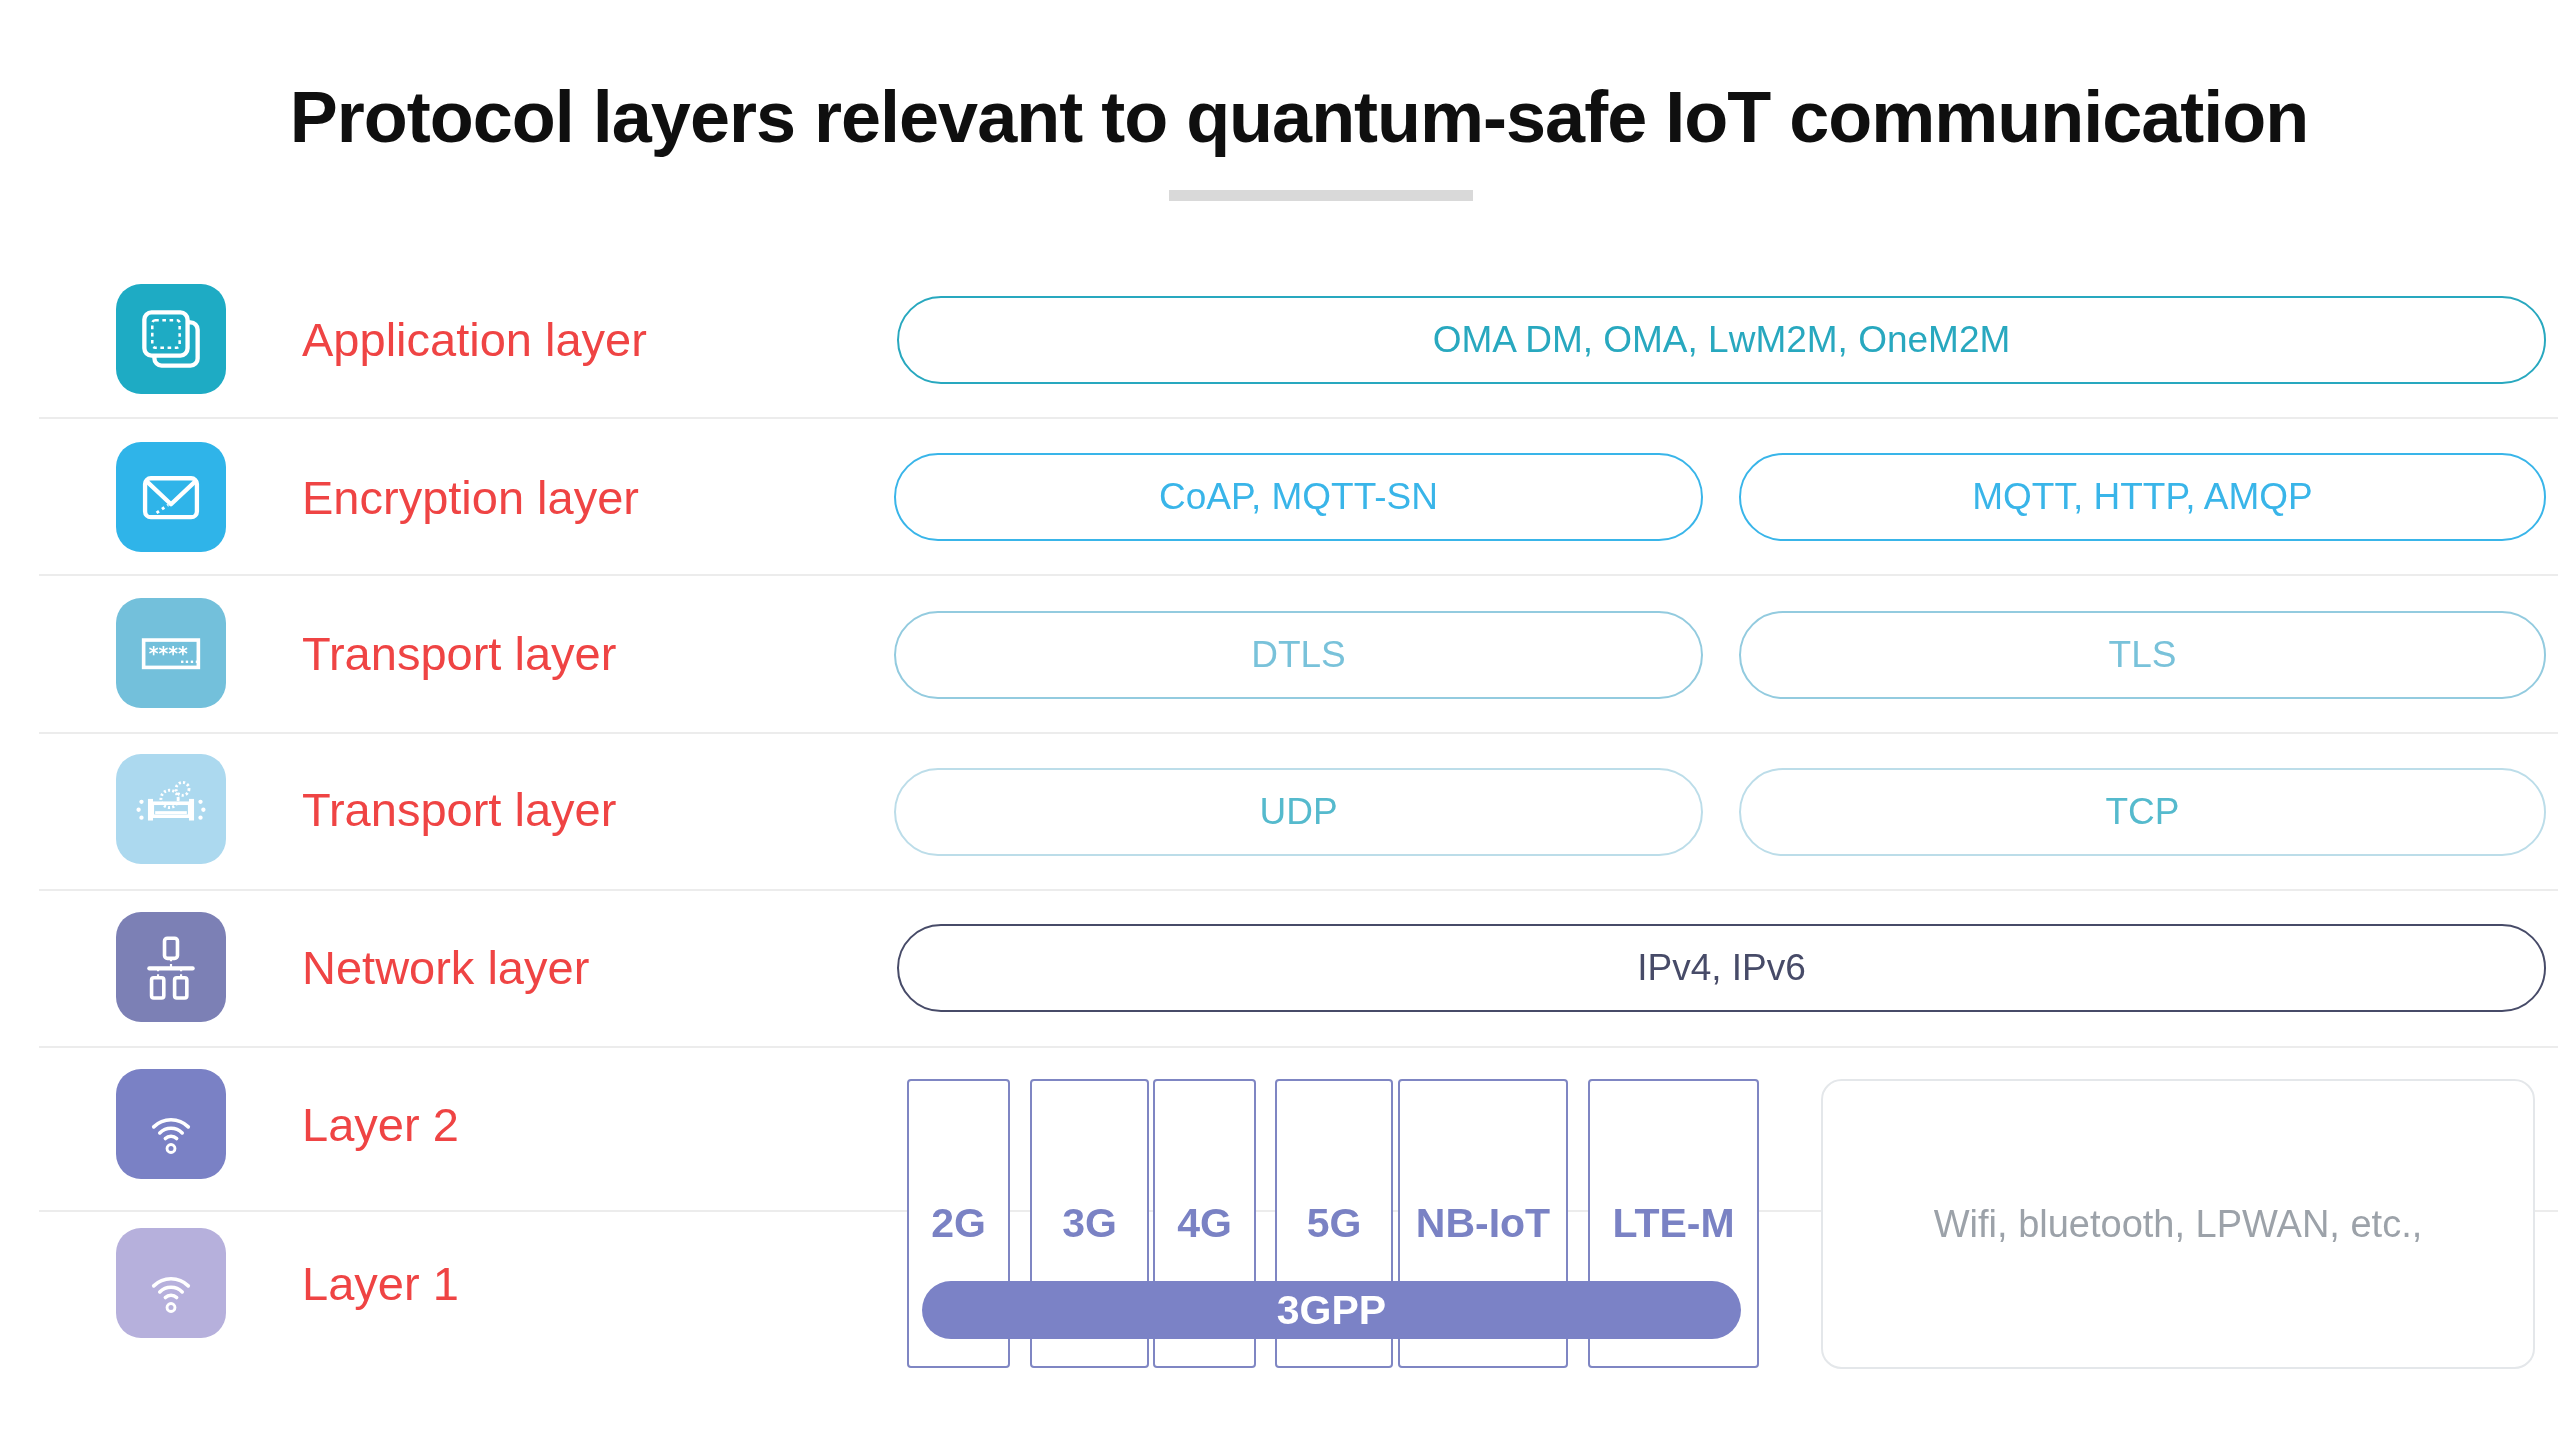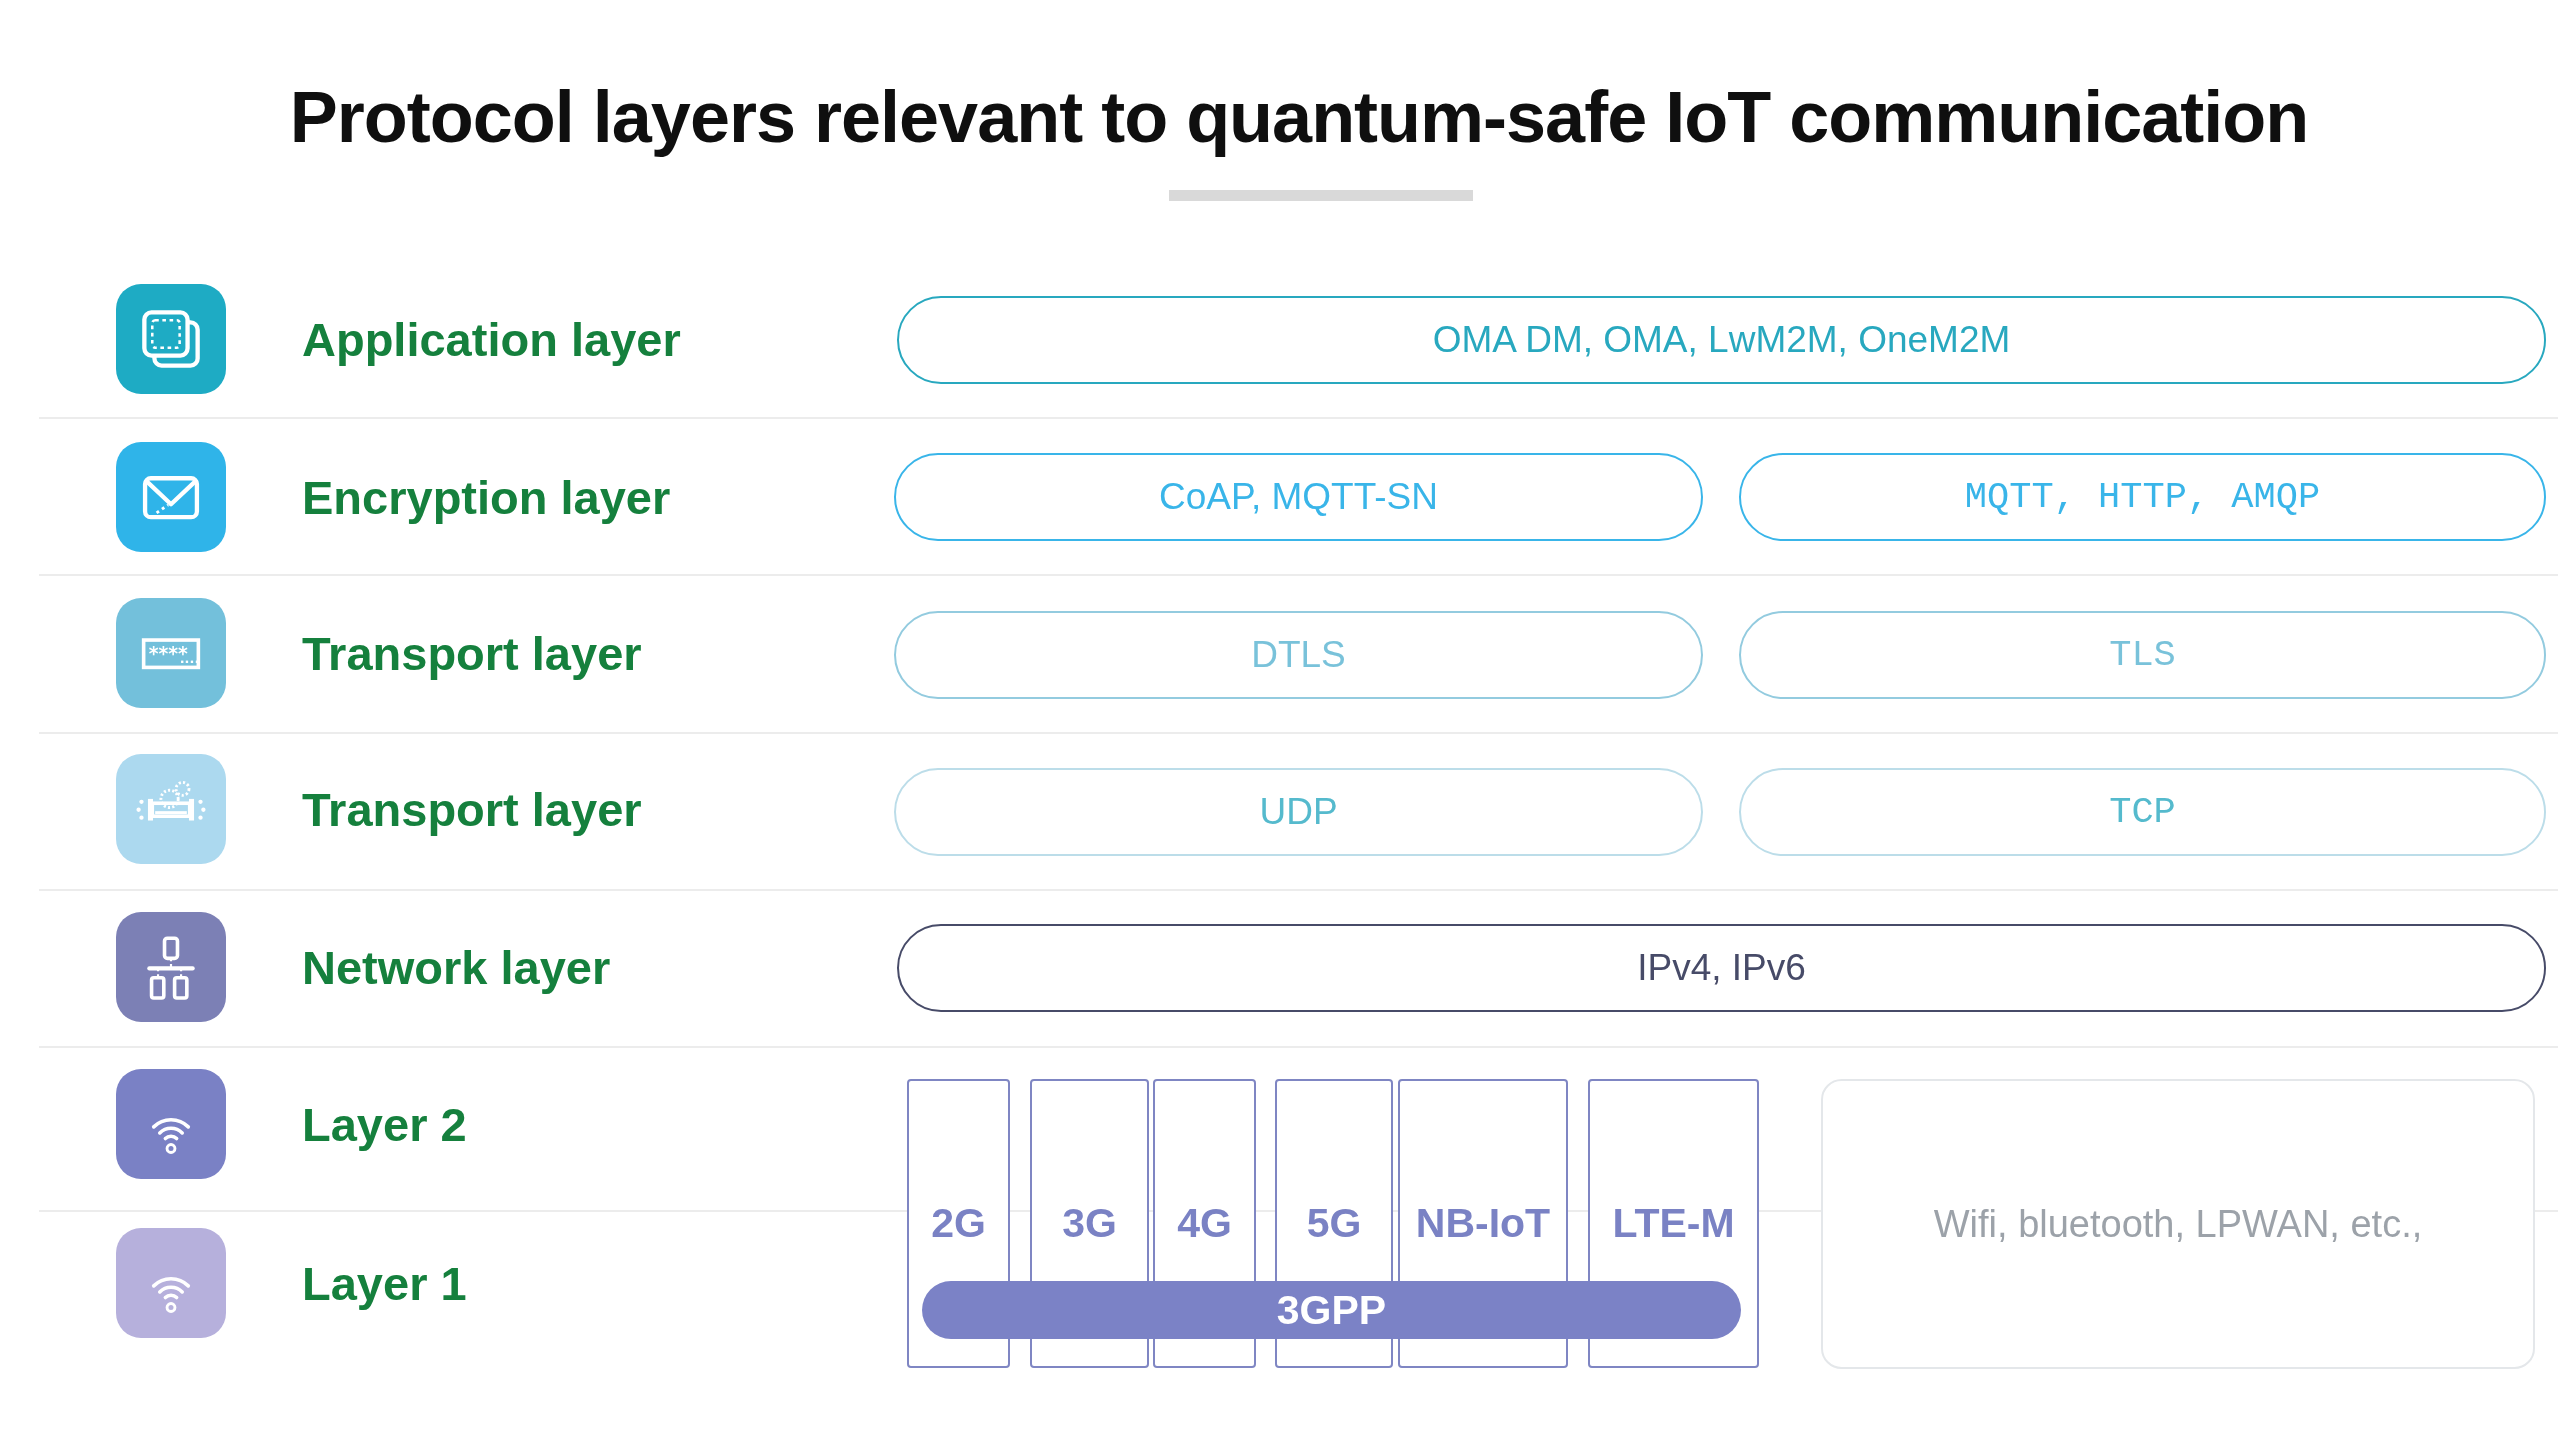--- a/index.html
+++ b/index.html
@@ -17,28 +17,28 @@
   .row-icon svg{width:72px;height:72px;}
   .icon-app{background:#1eabc4;}
   .icon-msg{background:#2fb4e9;}
   .icon-enc{background:#73c0db;}
   .icon-tra{background:#acd9ef;}
   .icon-net{background:#7c80b5;}
   .icon-l2{background:#7a81c5;}
   .icon-l1{background:#b6b0dc;}
 
   .row-label{position:absolute;left:291px;height:110px;display:flex;align-items:center;
-    font-size:47px;font-weight:700;color:#15803d;white-space:nowrap;z-index:1;}
+    font-size:47px;font-weight:400;color:#ef4444;white-space:nowrap;z-index:1;}
 
   .pill{position:absolute;height:88px;border-radius:52px;background:#ffffff;
     display:flex;align-items:center;justify-content:center;font-size:37px;white-space:nowrap;
     box-sizing:border-box;z-index:1;}
   .pill-full{left:886px;width:1649px;}
   .pill-left{left:883px;width:809px;}
-  .pill-right{left:1728px;width:807px;font-family:Liberation Mono, monospace;}
+  .pill-right{left:1728px;width:807px;}
   .pill-app{border:2.6px solid #28a8bf;color:#28a8bf;}
   .pill-msg{border:2.6px solid #39b5e9;color:#39b5e9;}
   .pill-enc{border:2.1px solid #93cbdf;color:#79c2da;}
   .pill-tra{border:2.1px solid #bcdde9;color:#55bacd;}
   .pill-net{border:2.6px solid #474b68;color:#474b68;}
 
   .cell-box{position:absolute;top:1079px;height:289px;border:2.1px solid #7f86c3;border-radius:4px;
     background:#ffffff;display:flex;align-items:center;justify-content:center;
     font-size:41px;font-weight:700;color:#7a82c4;box-sizing:border-box;z-index:1;white-space:nowrap;}
   .banner-3gpp{position:absolute;left:911px;top:1281px;width:819px;height:58px;border-radius:31px;

